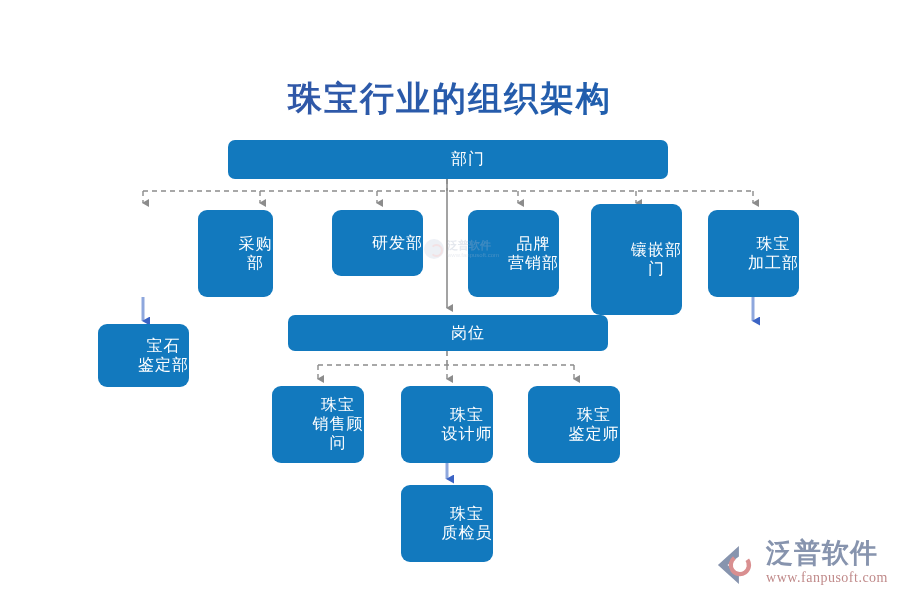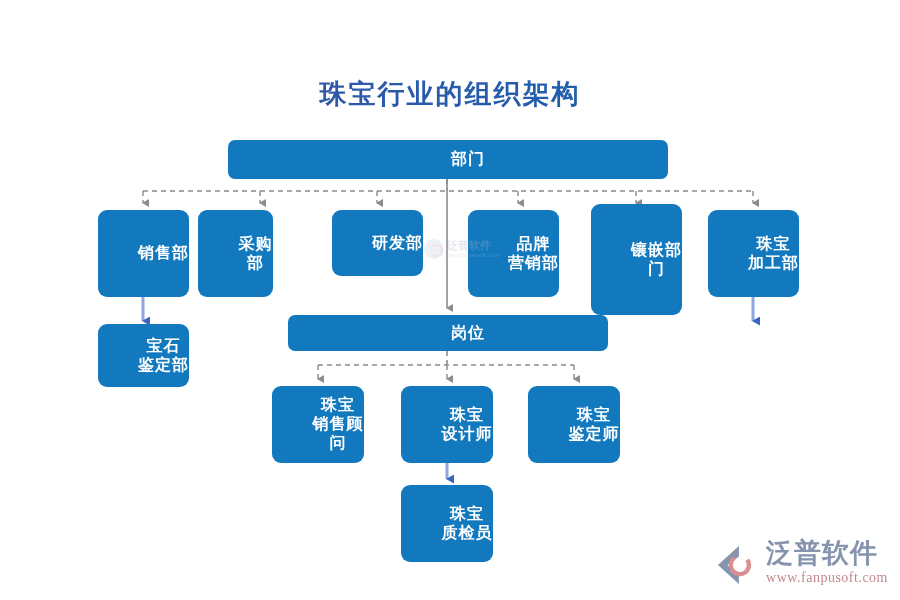--- a/index.html
+++ b/index.html
@@ -28,21 +28,21 @@
     pointer-events: none;
   }
 
   
   .chart-title {
     position: absolute;
     left: 0;
     top: 76px;
     width: 900px;
     text-align: center;
-    font-size: 27px;
+    font-size: 34px;
     font-weight: bold;
     letter-spacing: 2px;
     color: #2c4a9a;
     background: linear-gradient(95deg, #3f4fa0 0%, #2f58a8 35%, #1f5fae 70%, #2a4f9e 100%);
     -webkit-background-clip: text;
     background-clip: text;
     -webkit-text-fill-color: transparent;
     font-family: "Liberation Serif", "DejaVu Serif", serif;
     white-space: nowrap;
   }
@@ -50,21 +50,21 @@
   
   .node {
     position: absolute;
     background: #1279be;
     color: #ffffff;
     border-radius: 9px;
     display: flex;
     align-items: center;
     justify-content: center;
     text-align: center;
-    font-weight: bold;
+    font-weight: normal;
     line-height: 1.18;
     font-family: "Liberation Serif", "DejaVu Serif", serif;
     box-sizing: border-box;
     letter-spacing: 1px;
     z-index: 3;
     padding-left: 40px;
   }
   .node .node-text {
     display: block;
     white-space: pre-line;
@@ -222,23 +222,20 @@
       <path d="M447,463 L447,479" stroke="#8ea7dd" stroke-width="3" fill="none" marker-end="url(#arrow-blue)"></path>
     </g>
   </svg>
 
   <div class="chart-title">珠宝行业的组织架构</div>
 
   <div class="node wide" style="left:228px; top:140px; width:440px; height:39px;">
     <span class="node-text">部门</span>
   </div>
 
-  <div class="node card" style="left:98px; top:210px; width:91px; height:87px;">
-    <span class="node-text">销售部</span>
-  </div>
 
   <div class="node card" style="left:198px; top:210px; width:75px; height:87px;">
     <span class="node-text">采购部</span>
   </div>
 
   <div class="node card" style="left:332px; top:210px; width:91px; height:66px;">
     <span class="node-text">研发部</span>
   </div>
 
   <div class="node card" style="left:468px; top:210px; width:91px; height:87px;">

